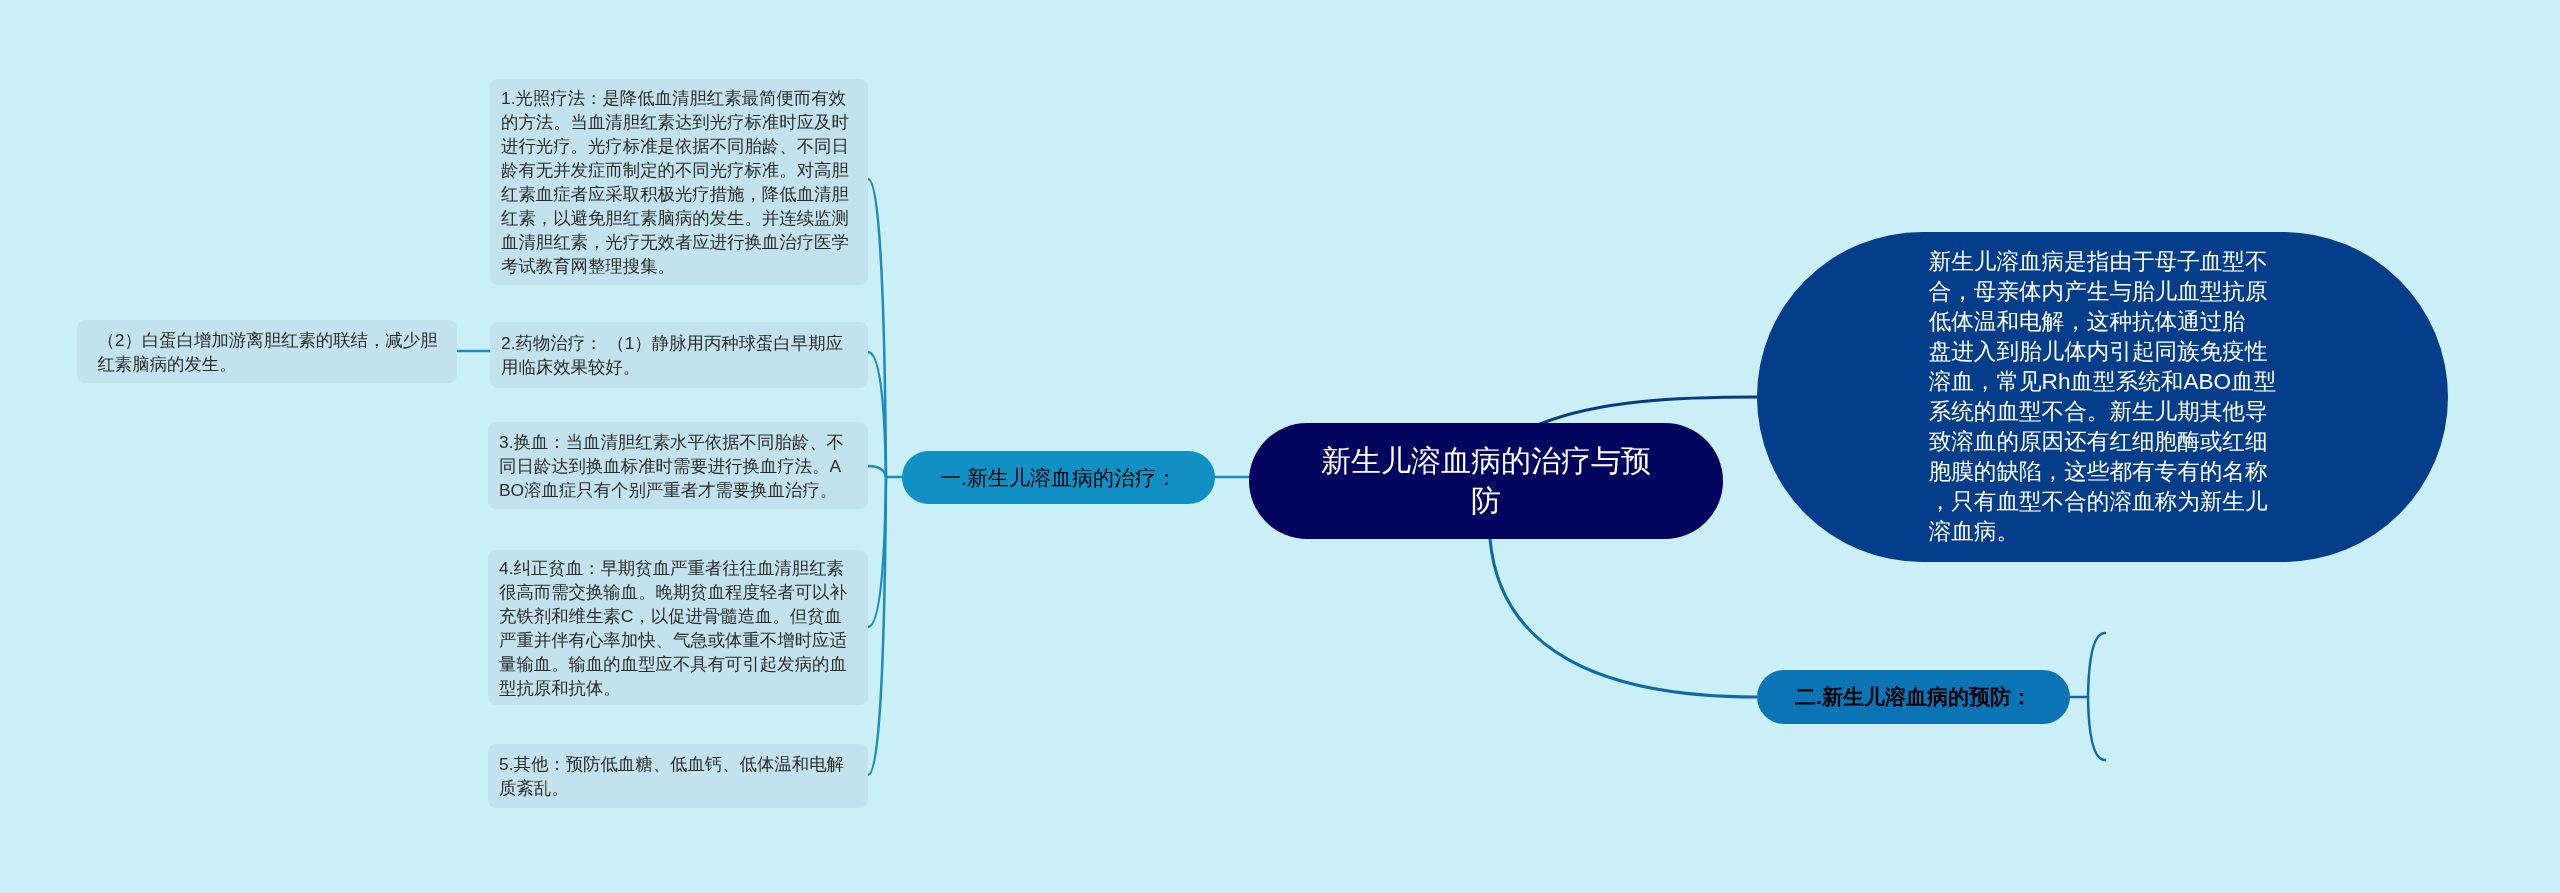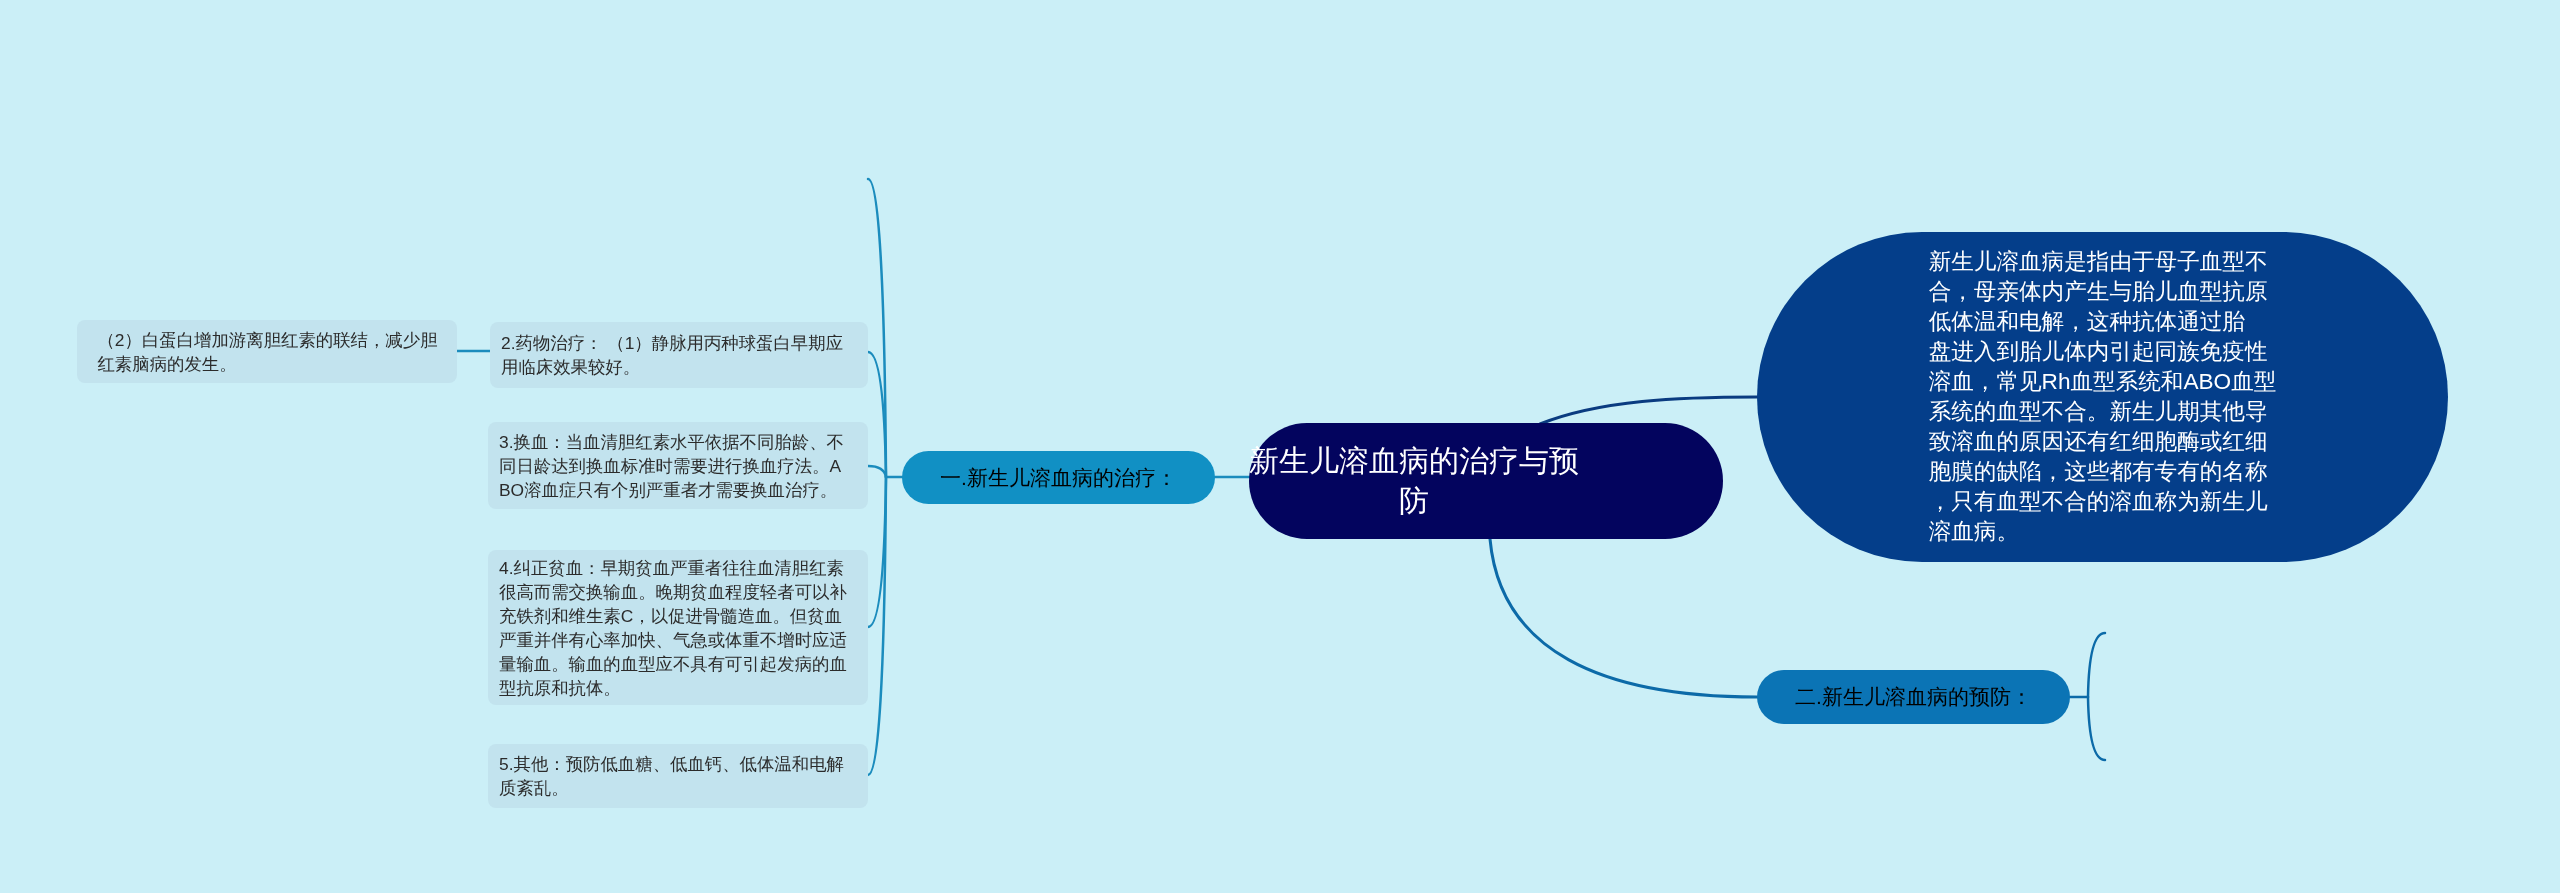--- a/index.html
+++ b/index.html
@@ -57,21 +57,21 @@
     white-space: pre;
   }
   .root {
     position: absolute;
     box-sizing: border-box;
     left: 1249px; top: 423px; width: 474px; height: 116px;
     border-radius: 58px;
     color: #ffffff;
     display: flex;
     align-items: center;
-    justify-content: flex-start;
+    justify-content: center;
   }
   .root .title {
     white-space: pre;
     text-align: center;
     font-size: 30px;
     line-height: 40px;
   }
   .desc {
     position: absolute;
     box-sizing: border-box;
@@ -131,20 +131,30 @@
 致溶血的原因还有红细胞酶或红细
 胞膜的缺陷，这些都有专有的名称
 ，只有血型不合的溶血称为新生儿
 溶血病。</span>
   </div>
 
   <div class="branch" style="left: 902px; top: 451px; width: 313px; height: 53px; background: rgb(17, 144, 196);">
     <span>一.新生儿溶血病的治疗：</span>
   </div>
 
+  <div class="leaf" style="left:490px; top:79px; width:378px; height:206px;">
+    <span class="txt">1.光照疗法：是降低血清胆红素最简便而有效
+的方法。当血清胆红素达到光疗标准时应及时
+进行光疗。光疗标准是依据不同胎龄、不同日
+龄有无并发症而制定的不同光疗标准。对高胆
+红素血症者应采取积极光疗措施，降低血清胆
+红素，以避免胆红素脑病的发生。并连续监测
+血清胆红素，光疗无效者应进行换血治疗医学
+考试教育网整理搜集。</span>
+  </div>
 
   <div class="leaf" style="left:490px; top:322px; width:378px; height:66px;">
     <span class="txt">2.药物治疗： （1）静脉用丙种球蛋白早期应
 用临床效果较好。</span>
   </div>
 
   <div class="leaf" style="left:77px; top:320px; width:380px; height:63px;justify-content:center;">
     <span class="txt">（2）白蛋白增加游离胆红素的联结，减少胆
 红素脑病的发生。</span>
   </div>
@@ -162,19 +172,19 @@
 严重并伴有心率加快、气急或体重不增时应适
 量输血。输血的血型应不具有可引起发病的血
 型抗原和抗体。</span>
   </div>
 
   <div class="leaf" style="left:488px; top:744px; width:380px; height:64px;">
     <span class="txt">5.其他：预防低血糖、低血钙、低体温和电解
 质紊乱。</span>
   </div>
 
-  <div class="branch" style="left: 1757px; top: 670px; width: 313px; height: 54px; background: rgb(11, 116, 181);">
+  <div class="branch" style="left: 1757px; top: 670px; width: 313px; height: 54px; background: rgb(11, 116, 181); font-weight: bold;">
     <span>二.新生儿溶血病的预防：</span>
   </div>
 
 
 
 </div>
 
 </body></html>

